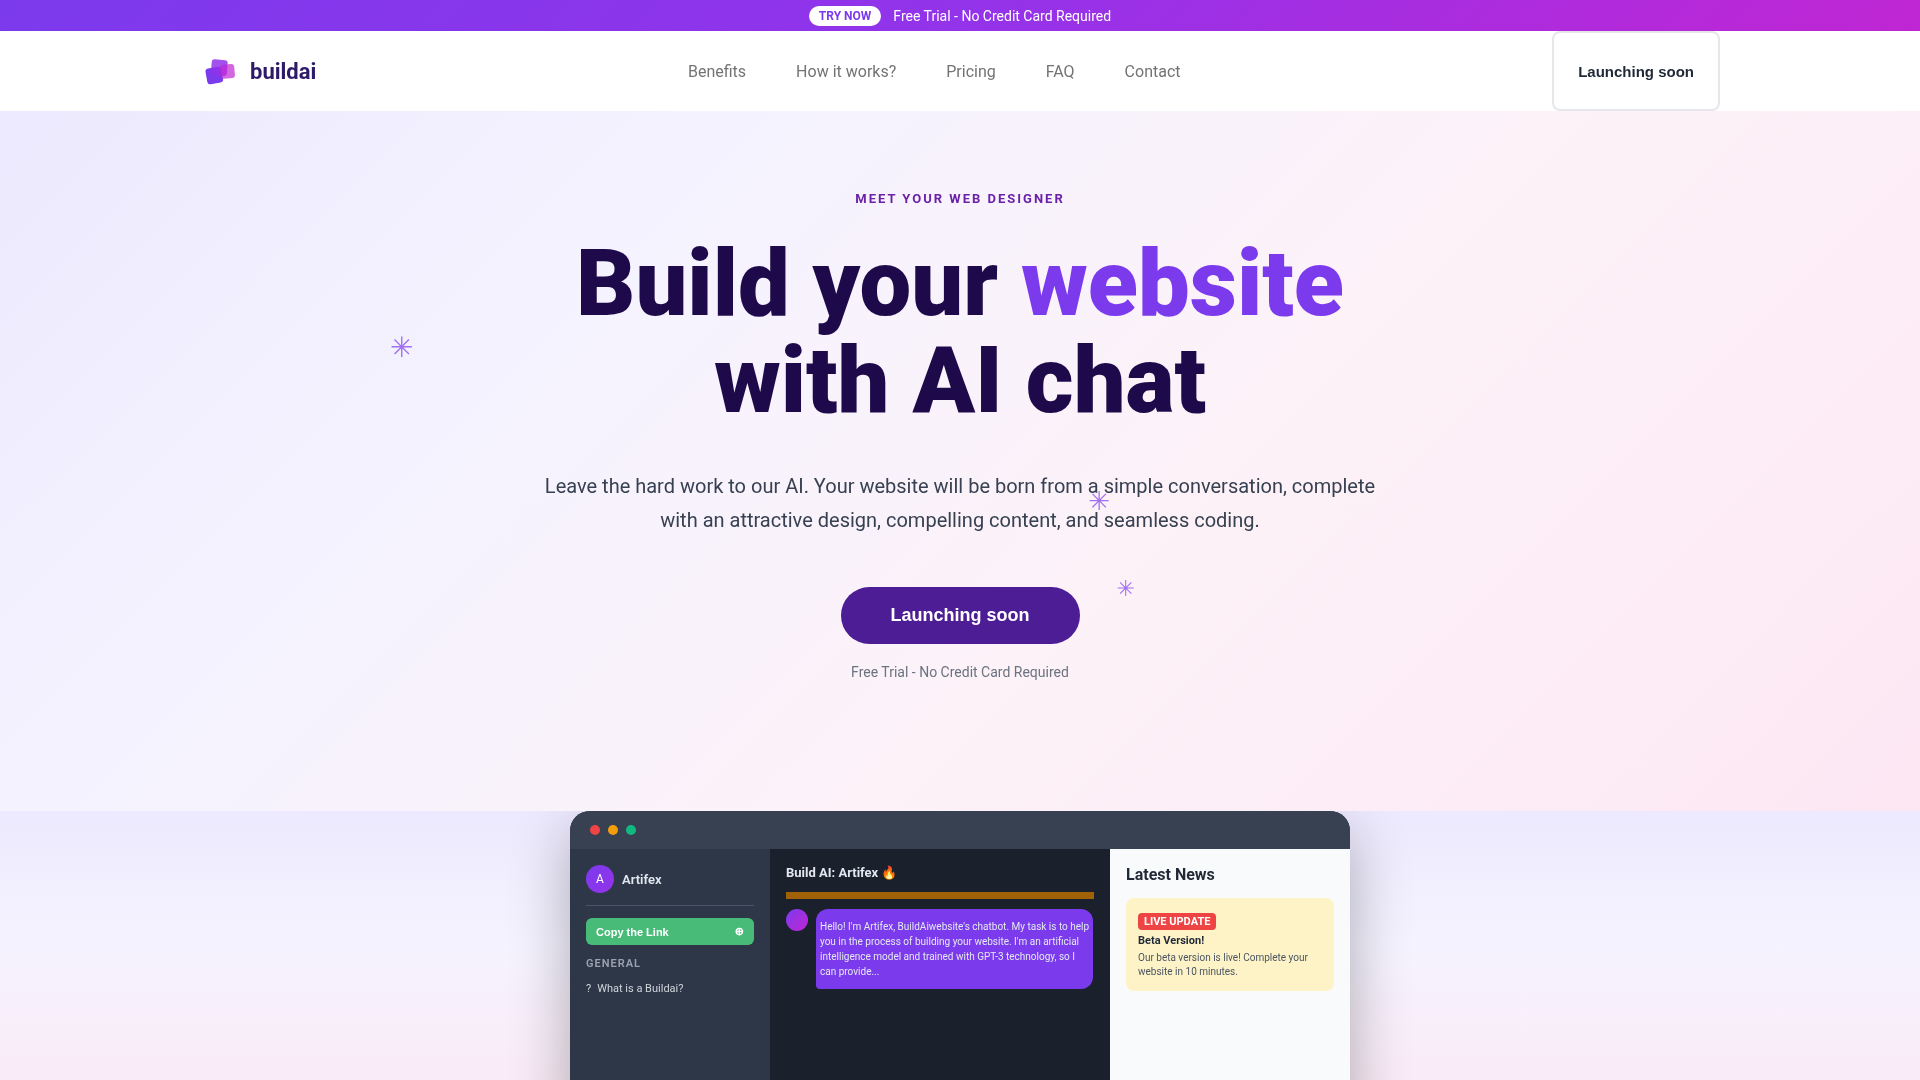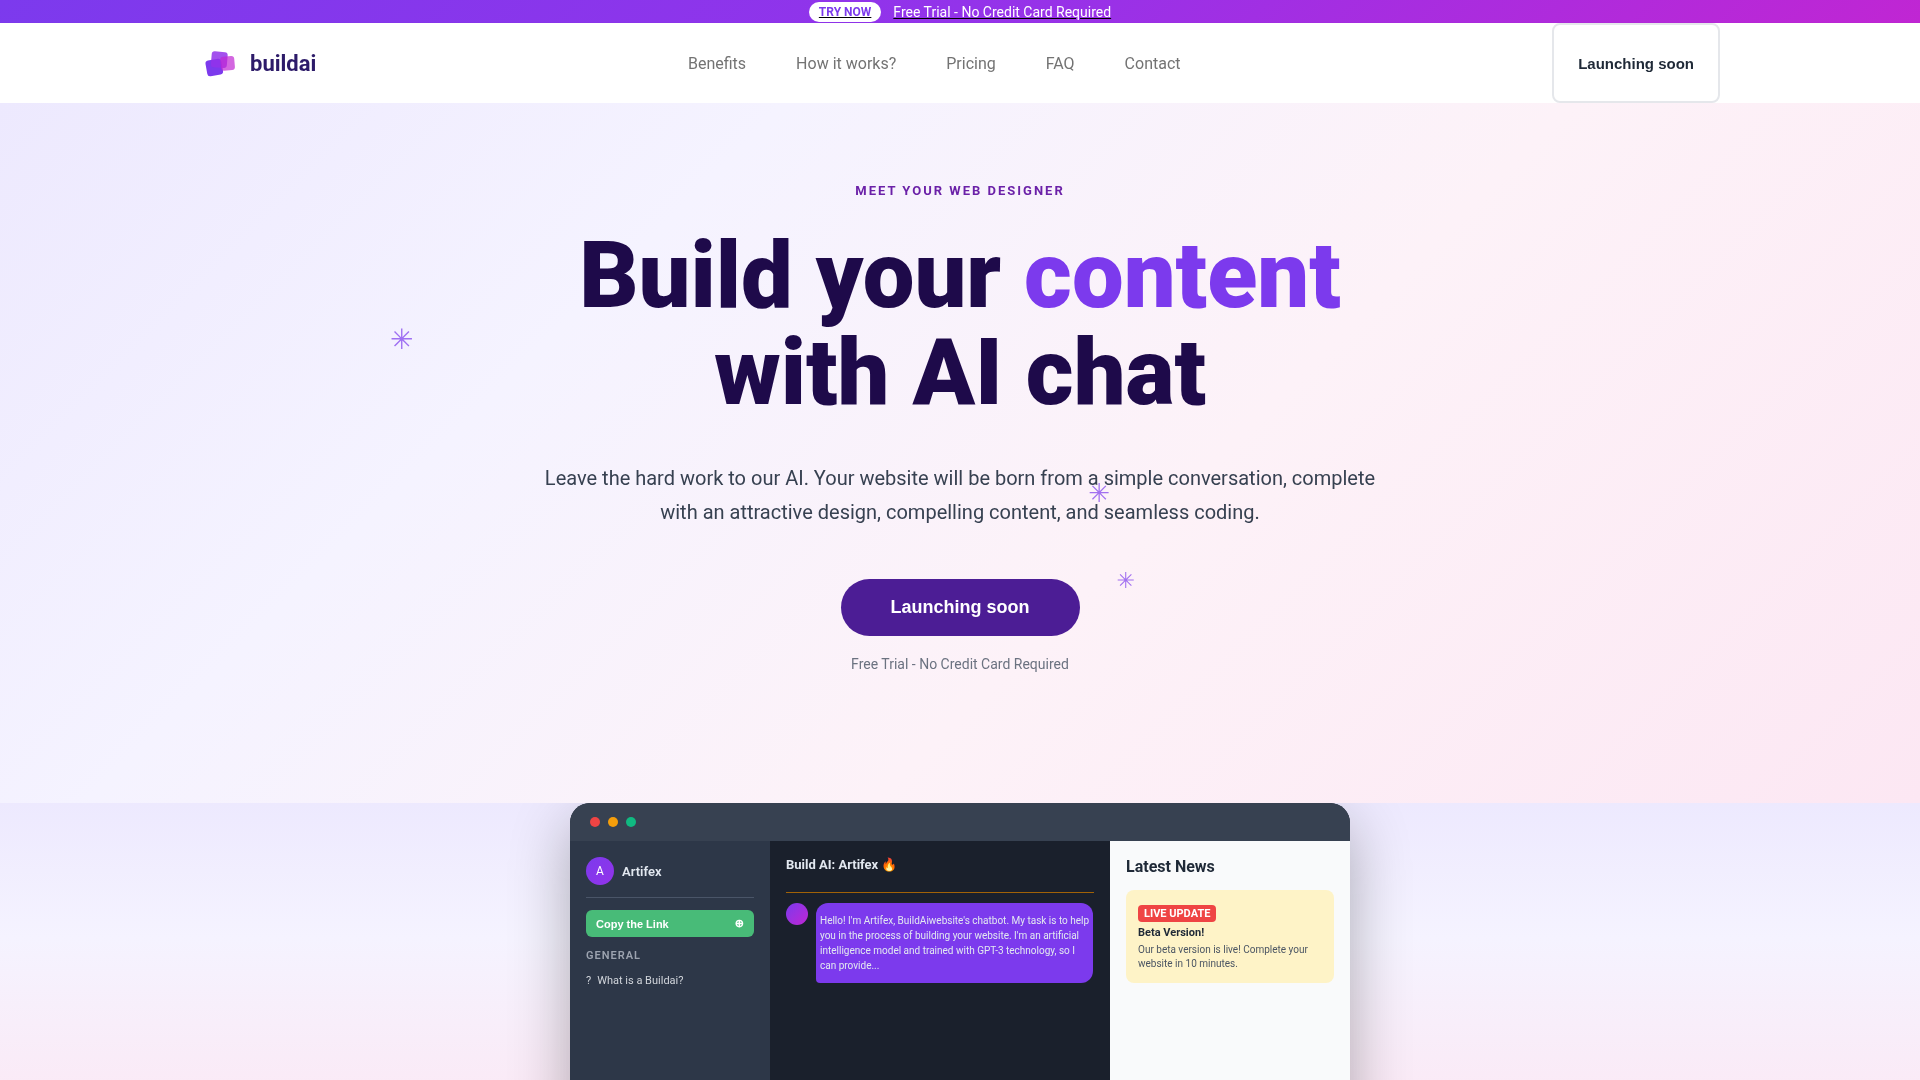--- a/index.html
+++ b/index.html
@@ -10,26 +10,25 @@
 
     body {
       font-family: -apple-system, BlinkMacSystemFont, 'Segoe UI', Roboto, sans-serif;
       width: 1920px;
       overflow-x: hidden;
     }
 
     
     .top-banner {
       background: linear-gradient(135deg, #7c3aed, #9333ea, #c026d3);
-      height: 23px;
+      height: 31px;
       display: flex;
       align-items: center;
       justify-content: center;
       gap: 12px;
-      text-decoration: underline;
     }
 
     .try-now-badge {
       background: white;
       color: #7c3aed;
       font-size: 12px;
       font-weight: 700;
       padding: 3px 10px;
       border-radius: 20px;
       text-transform: uppercase;
@@ -291,22 +290,22 @@
       padding: 16px;
       display: flex;
       flex-direction: column;
       gap: 10px;
     }
 
     .chat-header {
       color: #e2e8f0;
       font-size: 13px;
       font-weight: 700;
-      padding-bottom: 20px;
-      border-bottom: 1px solid #a16207;
+      padding-bottom: 12px;
+      border-bottom: 7px solid #a16207;
     }
 
     .chat-bubble {
       background: #7c3aed;
       border-radius: 12px 12px 12px 4px;
       padding: 10px 4px;
       max-width: 90%;
     }
 
     .chat-bubble-user {
@@ -407,21 +406,21 @@
 
 <section class="hero-section">
 
   <span class="plus-decoration plus-1">✳</span>
   <span class="plus-decoration plus-2">✳</span>
   <span class="plus-decoration plus-3">✳</span>
 
   <p class="hero-subtitle">MEET YOUR WEB DESIGNER</p>
 
   <h1 class="hero-title">
-    <span>Build your </span><span class="purple">content</span><br>
+    <span>Build your </span><span class="purple">website</span><br>
     <span>with AI chat</span>
   </h1>
 
   <p class="hero-description">Leave the hard work to our AI. Your website will be born from a simple conversation, complete with an attractive design, compelling content, and seamless coding.</p>
 
   <button class="launching-soon-hero-btn">Launching soon</button>
 
   <p class="hero-free-trial">Free Trial - No Credit Card Required</p>
 </section>
 

